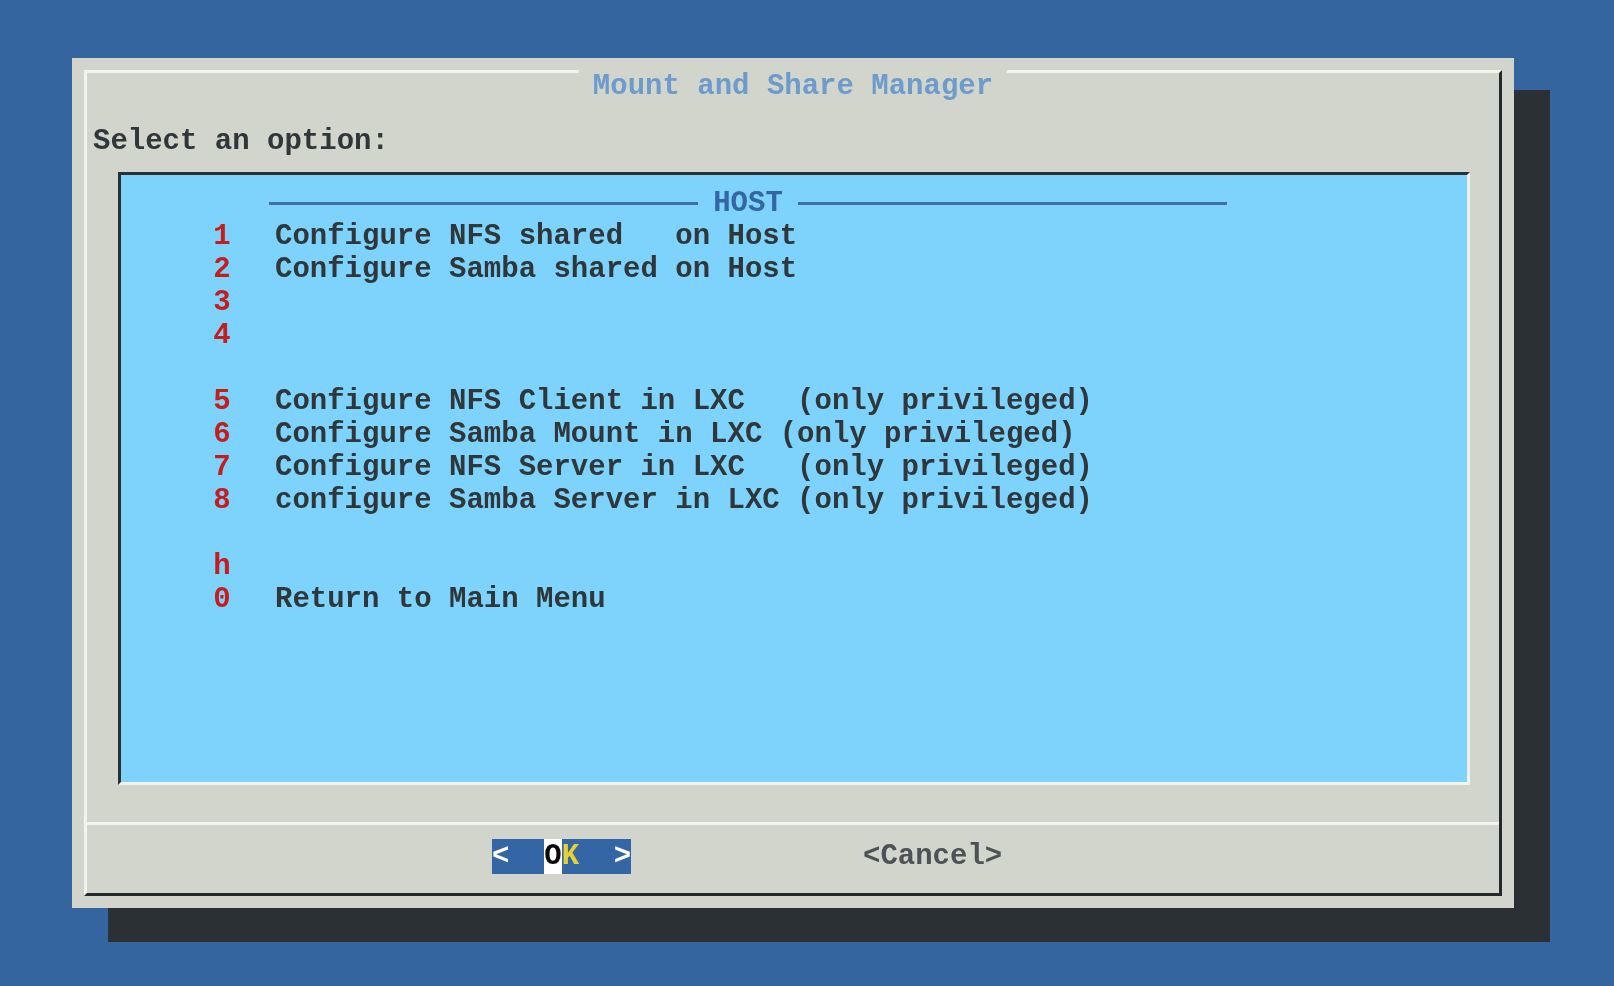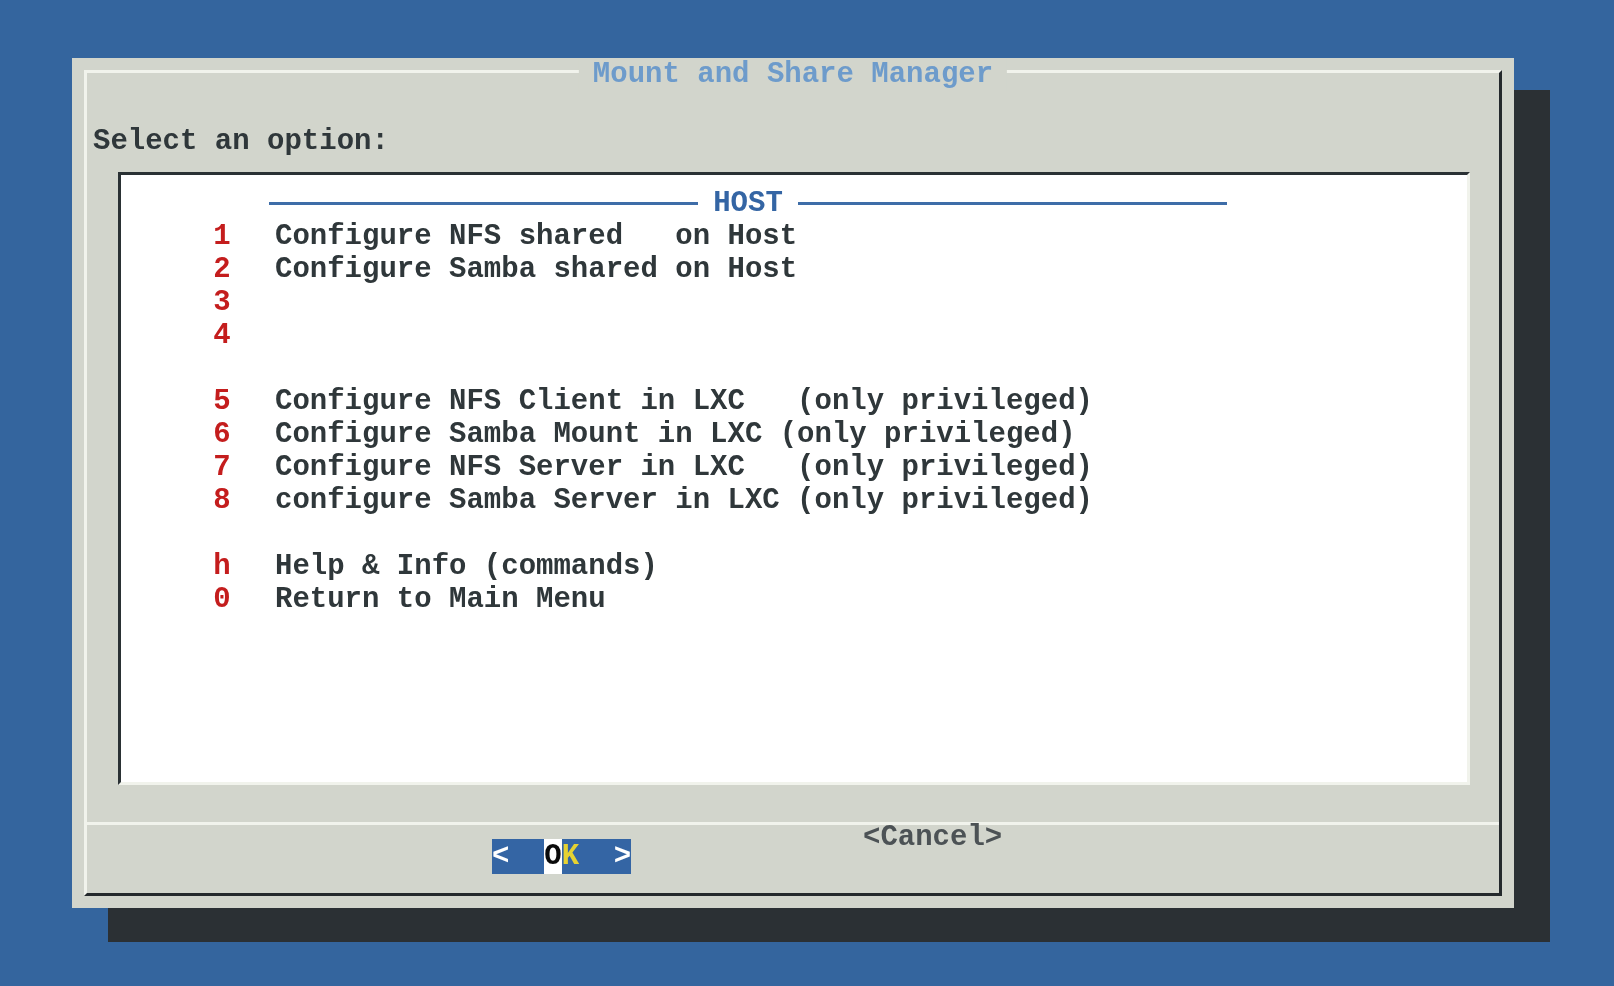--- a/index.html
+++ b/index.html
@@ -34,41 +34,41 @@
     border: 3px solid;
     border-color: #f1f3ec #24292c #24292c #f1f3ec;
     pointer-events: none;
   }
 
   .dialog-title {
     position: absolute;
     top: 0px; left: 50%;
     transform: translateX(-50%);
     line-height: 33px;
-    padding: 0 14px;
+    padding: 12px 14px;
     background: #d2d5cc;
     color: #6d9bcb;
     white-space: pre;
     z-index: 2;
   }
 
   .prompt {
     position: absolute;
     left: 21px; top: 67px;
     line-height: 33px;
     white-space: pre;
   }
 
   .menu-box {
     position: absolute;
     left: 46px; top: 114px;
     width: 1352px; height: 613px;
     border: 3px solid;
     border-color: #2a3134 #f1f3ec #f1f3ec #2a3134;
-    background: #ffffff;
+    background: #7dd3fc;
     padding-top: 12px;
     overflow: hidden;
   }
 
   .menu-row, .spacer-row, .sep-row {
     height: 33px;
     line-height: 33px;
     white-space: pre;
   }
   .menu-row { display: flex; padding-left: 92px; }
@@ -119,21 +119,21 @@
     display: inline-flex;
     white-space: pre;
     cursor: pointer;
   }
   .ok-button .bracket { color: #ffffff; white-space: pre; }
   .ok-button .cursor-cell { background: #ffffff; color: #0a0a0a; white-space: pre; }
   .ok-button .hotkey { color: #e5d232; white-space: pre; }
 
   .cancel-button {
     position: absolute;
-    left: 791px; top: 762px;
+    left: 791px; top: 781px;
     height: 35px;
     line-height: 35px;
     color: #4c5255;
     white-space: pre;
     cursor: pointer;
   }
 </style>
 </head>
 <body>
 
@@ -153,21 +153,21 @@
           <div class="menu-row"><span class="tag">1</span><span class="label">Configure NFS shared   on Host</span></div>
           <div class="menu-row"><span class="tag">2</span><span class="label">Configure Samba shared on Host</span></div>
           <div class="menu-row"><span class="tag">3</span></div>
           <div class="menu-row"><span class="tag">4</span></div>
           <div class="spacer-row"></div>
           <div class="menu-row"><span class="tag">5</span><span class="label">Configure NFS Client in LXC   (only privileged)</span></div>
           <div class="menu-row"><span class="tag">6</span><span class="label">Configure Samba Mount in LXC (only privileged)</span></div>
           <div class="menu-row"><span class="tag">7</span><span class="label">Configure NFS Server in LXC   (only privileged)</span></div>
           <div class="menu-row"><span class="tag">8</span><span class="label">configure Samba Server in LXC (only privileged)</span></div>
           <div class="spacer-row"></div>
-          <div class="menu-row"><span class="tag">h</span><span class="label">Help &amp; Info (commands)</span></div>
+          <div class="menu-row"><span class="tag">h</span></div>
           <div class="menu-row"><span class="tag">0</span><span class="label">Return to Main Menu</span></div>
         </div>
     </div>
 
     <div class="btn-separator"></div>
 
     <div class="ok-button">
       <span class="bracket">&lt;  </span><span class="cursor-cell">O</span><span class="hotkey">K</span><span class="bracket">  &gt;</span>
     </div>
 

